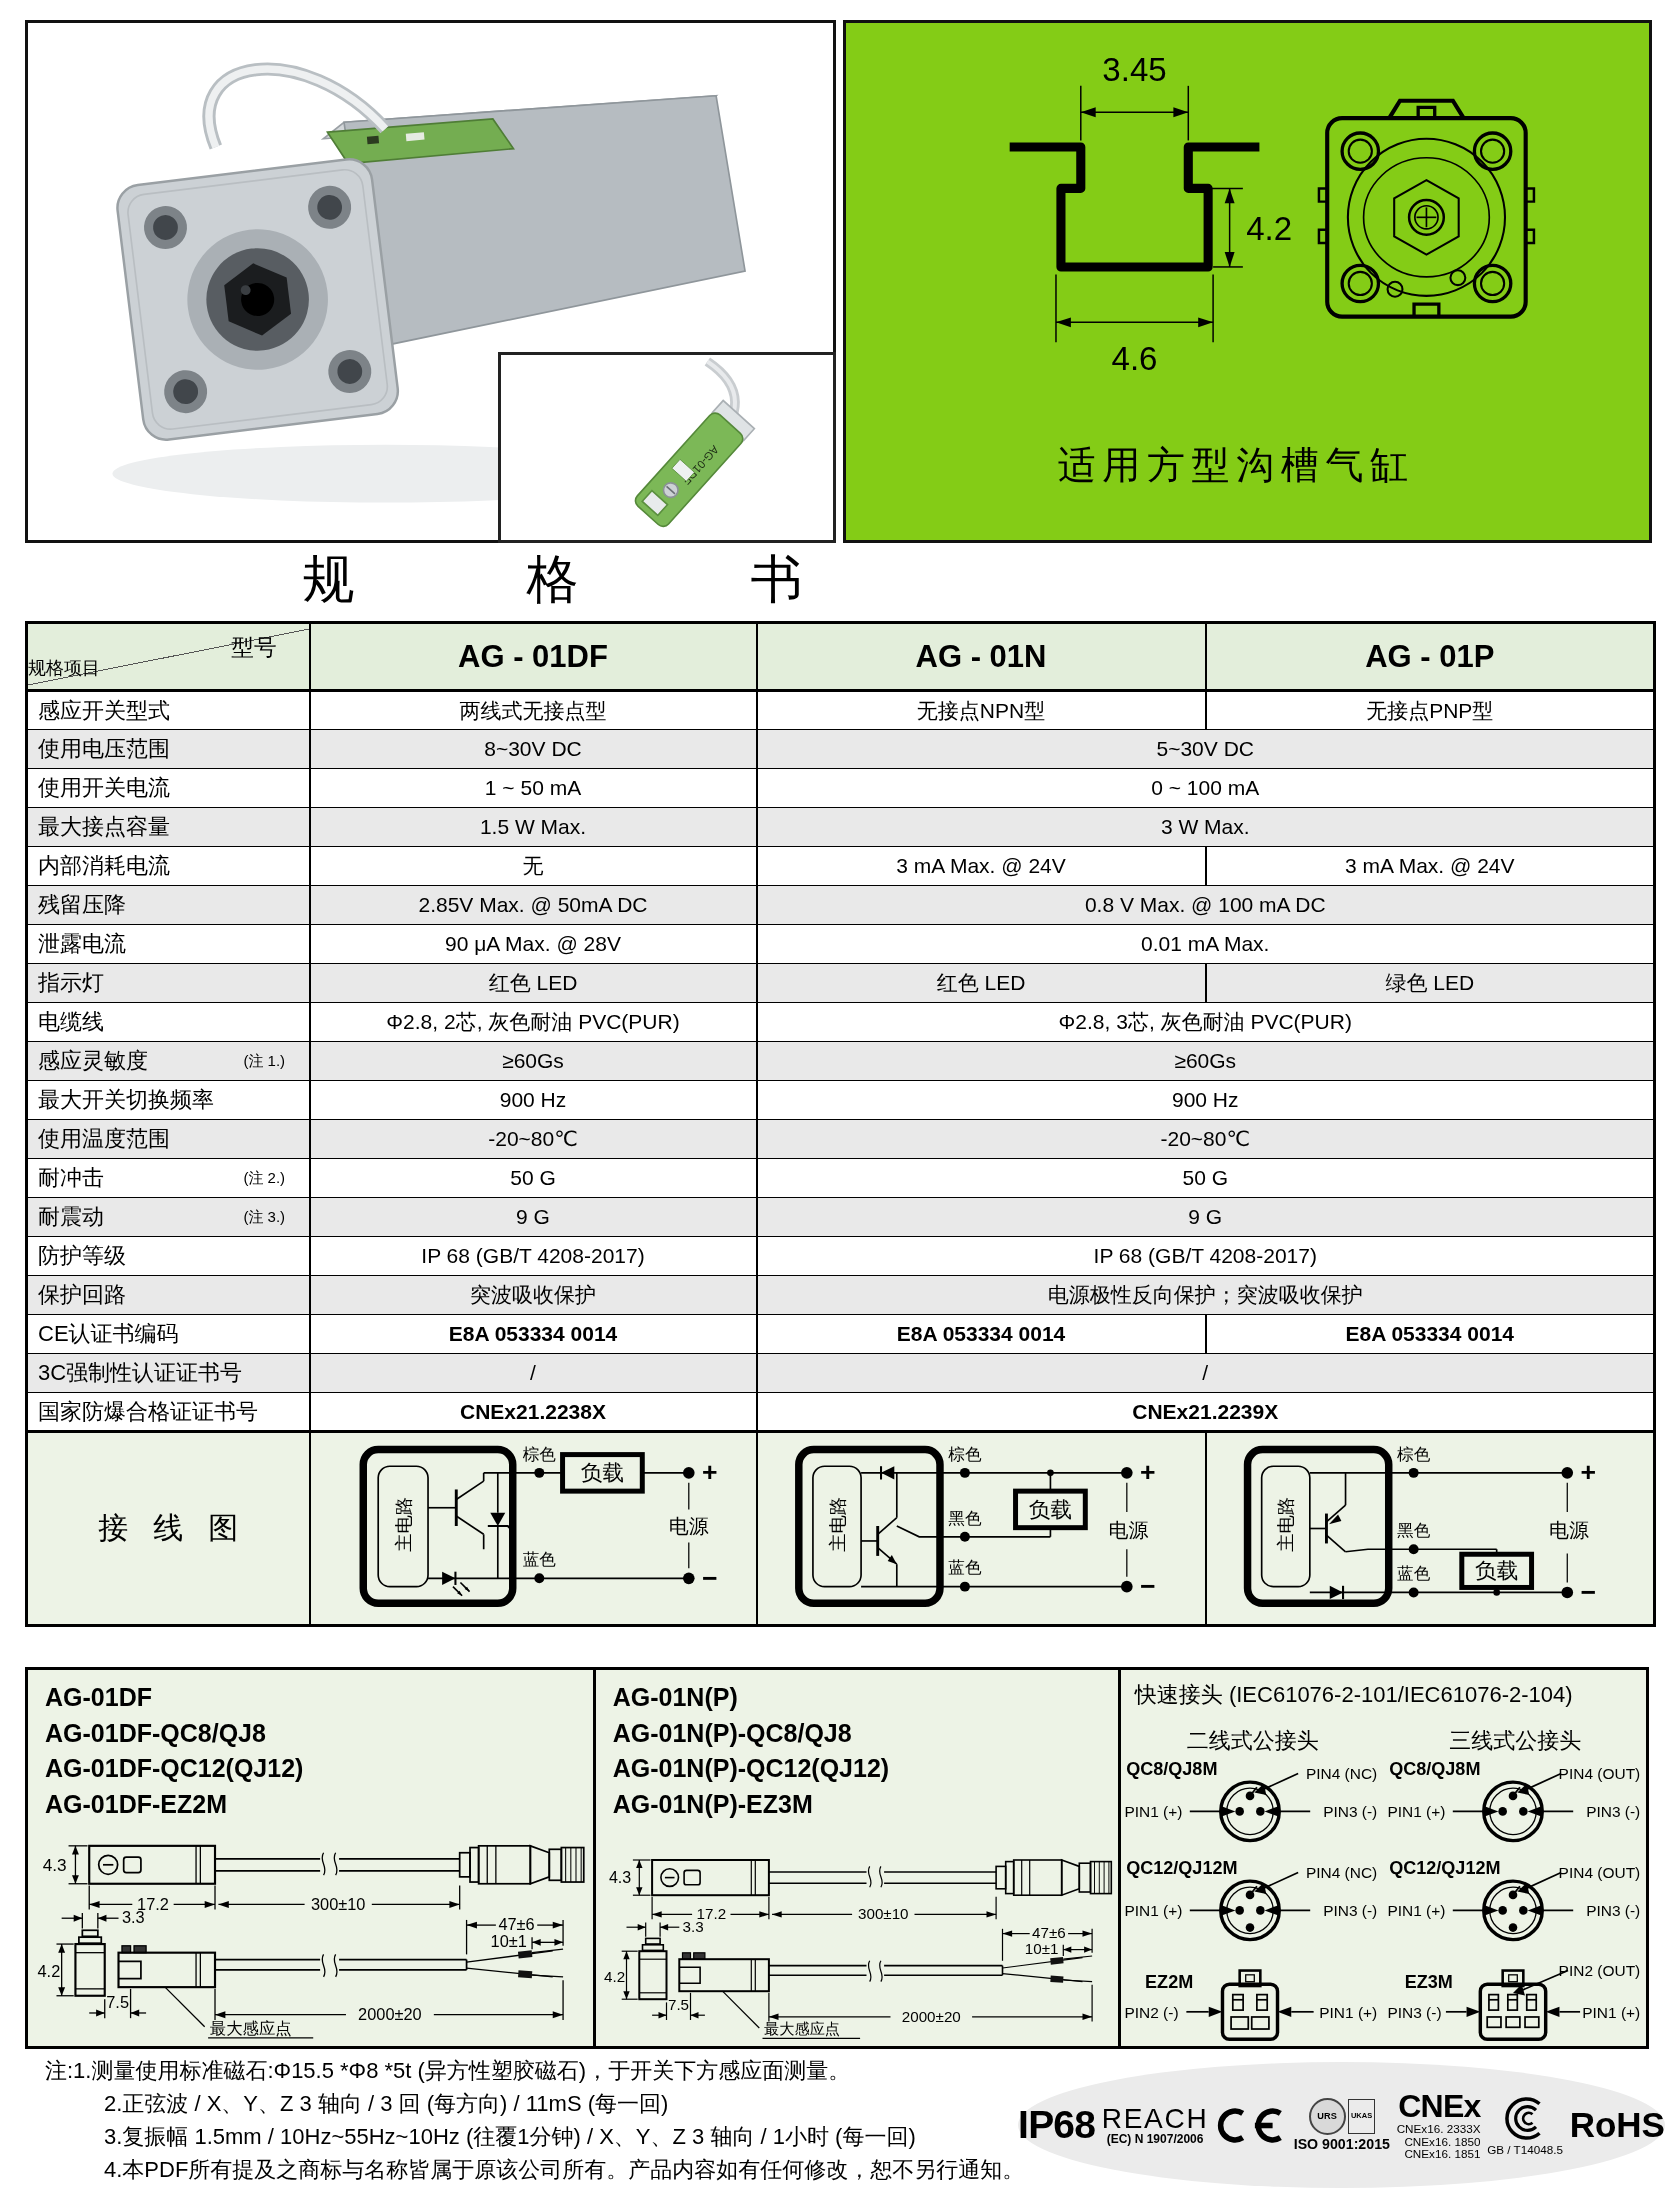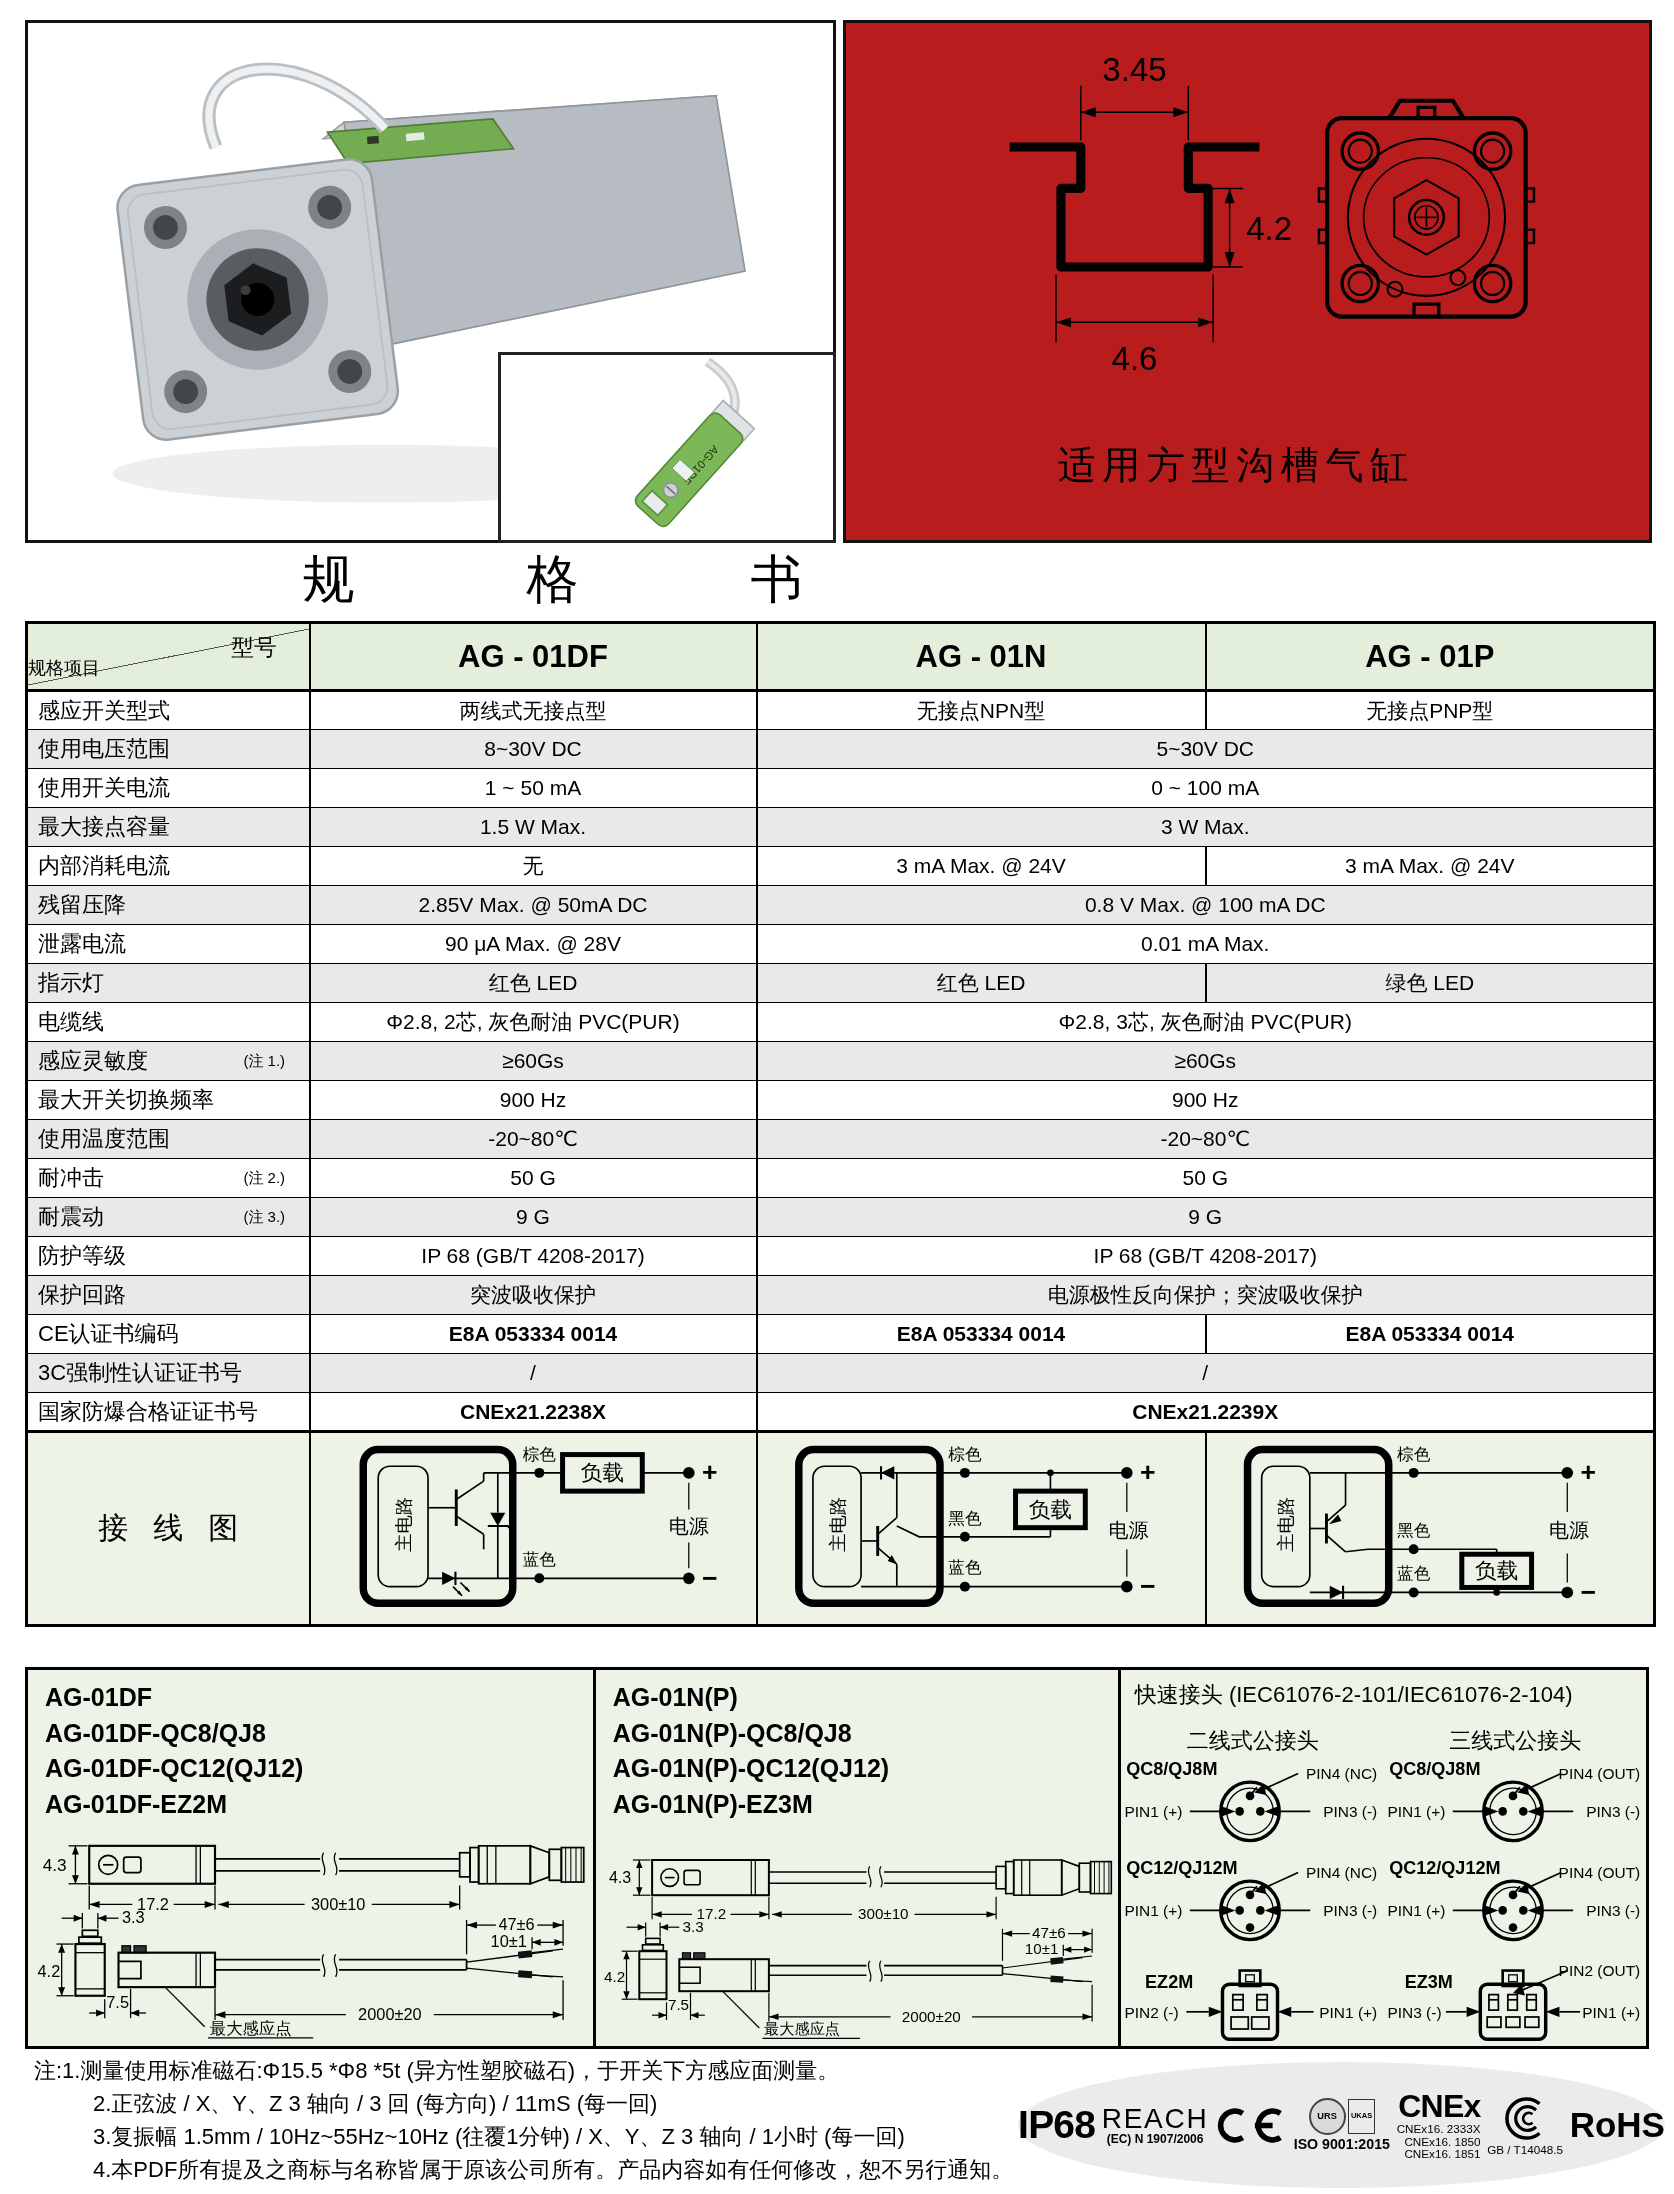--- a/index.html
+++ b/index.html
@@ -1,21 +1,21 @@
 <!DOCTYPE html>
 <html style="font-size:13.4px"><head>
 <meta charset="utf-8">
 <style>
   html,body{margin:0;padding:0;background:#fff;}
   body{width:1675px;height:2194px;position:relative;font-family:"Liberation Sans","DejaVu Sans",sans-serif;color:#000;}
   .abs{position:absolute;}
   
   .photo-box{left:25px;top:20px;width:811px;height:523px;border:3.3px solid #111;background:#fff;box-sizing:border-box;}
   .inset-box{position:absolute;right:-3.3px;bottom:-3.3px;width:338px;height:191px;border:3.3px solid #222;background:#fff;box-sizing:border-box;}
-  .draw-box{left:843px;top:20px;width:809px;height:523px;border:3.3px solid #111;background:#b91c1c;box-sizing:border-box;}
+  .draw-box{left:843px;top:20px;width:809px;height:523px;border:3.3px solid #111;background:#84cc16;box-sizing:border-box;}
   
   .doc-title{left:25px;top:544px;width:1055px;height:72px;display:flex;justify-content:center;align-items:center;gap:172px;
              font-size:52px;font-family:"Liberation Serif","DejaVu Serif",serif;}
   
   table.spec{position:absolute;left:25px;top:621px;border-collapse:collapse;table-layout:fixed;border:3.3px solid #000;}
   table.spec td{border:1.7px solid #000;padding:0;overflow:hidden;}
   table.spec td.vsep{border-left:2.5px solid #000;}
   table.spec thead td{border-bottom:3.3px solid #000;background:#e3eedb;height:65px;}
   table.spec thead td.model{font-size:31px;font-weight:bold;text-align:center;}
   .corner{position:relative;width:100%;height:56px;
@@ -38,21 +38,21 @@
   .panel{border:3.3px solid #000;background:#edf3e6;box-sizing:border-box;height:382px;position:relative;}
   .panel+.panel{margin-left:-3.3px;}
   .p1{width:571px;}.p2{width:529px;}.p3{width:531px;}
   .mlist{padding:10px 0 0 17px;font-size:25px;font-weight:bold;line-height:1.42;}
   .panel svg.dimdraw{position:absolute;left:6.7px;bottom:1.7px;}
   .conn-title{padding:10px 0 0 13.4px;font-size:22px;}
   .conn-heads{display:flex;margin-top:16px;}
   .conn-heads div{flex:1;text-align:center;font-size:22px;}
   .conn-grid{display:grid;grid-template-columns:1fr 1fr;row-gap:1.7px;}
   
-  .notes{left:34px;top:2054px;width:992px;font-size:22px;line-height:1.5;}
+  .notes{left:45px;top:2054px;width:992px;font-size:22px;line-height:1.5;}
   .notes .ind{padding-left:59px;}
   .cert-ellipse{left:1018px;top:2062px;width:647px;height:126px;background:#ebebeb;border-radius:50%;
                 display:flex;align-items:center;justify-content:center;gap:6.7px;}
   .ip68{font-size:39px;font-weight:bold;letter-spacing:-0.8px;}
   .reach{display:flex;flex-direction:column;align-items:center;line-height:1;}
   .reach .r1{font-size:28px;letter-spacing:1.7px;}
   .reach .r2{font-size:12px;font-weight:bold;}
   .isoblk{display:flex;flex-direction:column;align-items:center;gap:1.7px;}
   .isoblk .badges{display:flex;gap:2.5px;align-items:center;}
   .urs{width:33px;height:33px;border:2.5px solid #444;border-radius:50%;background:#d9d9d9;display:flex;align-items:center;justify-content:center;font-size:9.2px;font-weight:bold;}

